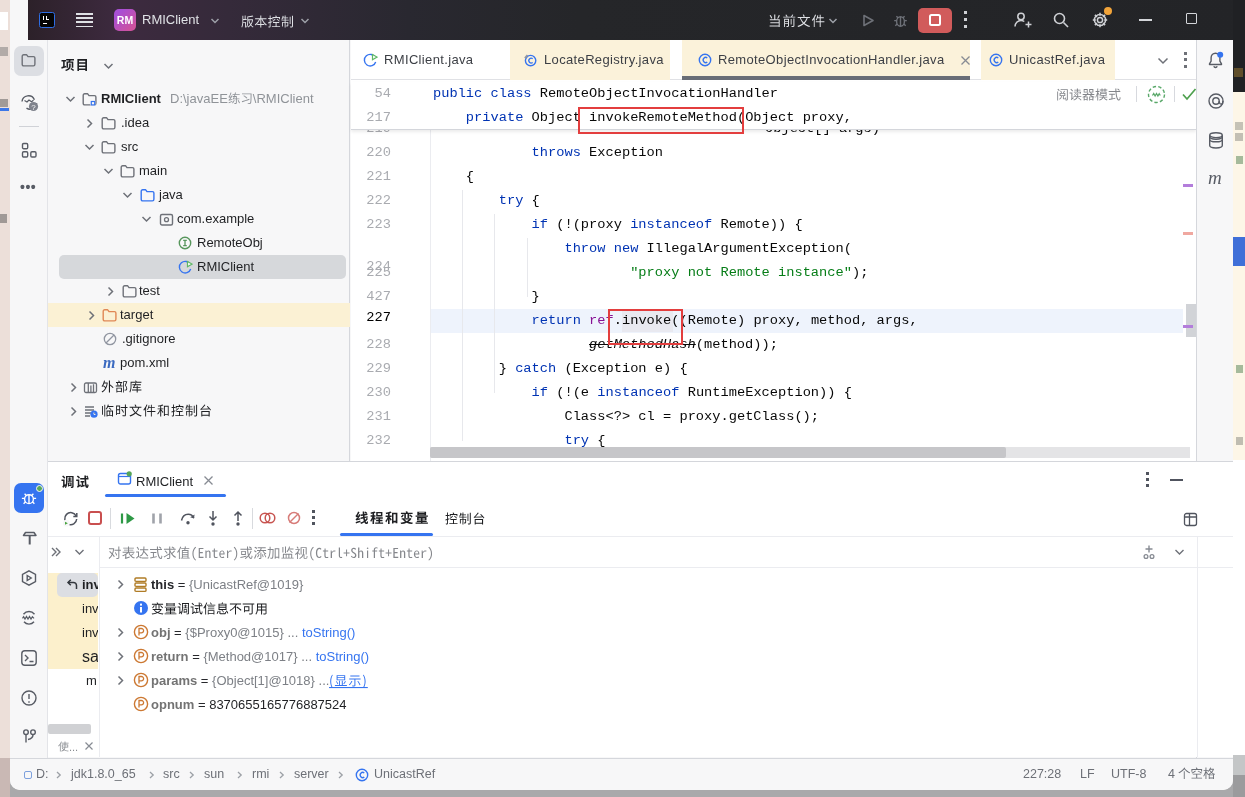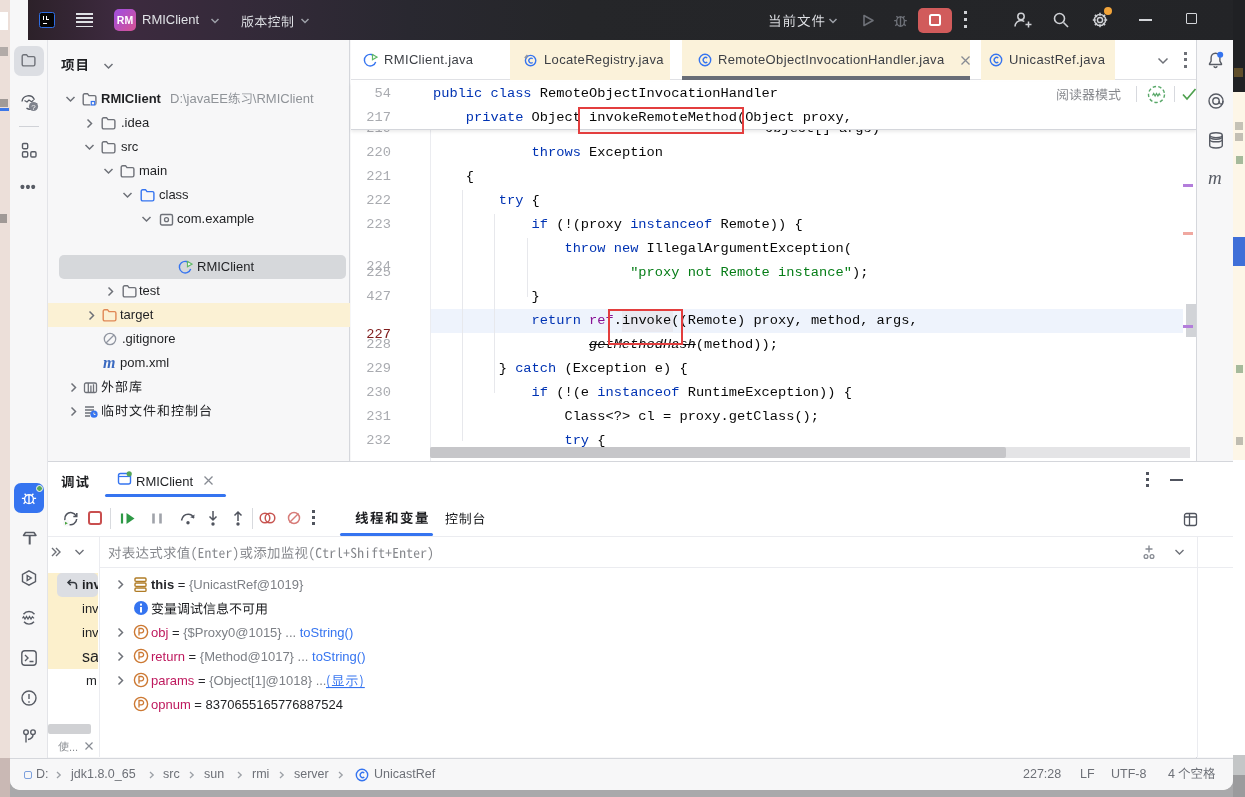--- a/index.html
+++ b/index.html
@@ -15,21 +15,21 @@
 .trow{position:absolute;left:0;width:302px;height:24px;line-height:24px;font-size:13px;color:#1f2023;white-space:nowrap}
 .tgray{color:#8f9398}
 #editor{position:absolute;left:341px;top:40px;width:845px;height:422px;background:#fff}
 .tab{position:absolute;top:0;height:40px;line-height:40px;font-size:13px;color:#3c3f45;white-space:nowrap}
 .tab span{letter-spacing:.35px}
 .code{position:absolute;left:82px;font-family:"Liberation Mono",monospace;font-size:13.7px;line-height:24px;height:24px;white-space:pre;color:#080808}
 .gut{position:absolute;font-family:"Liberation Mono",monospace;font-size:13.7px;line-height:24px;height:24px;color:#a9abb0;width:60px;left:-20px;text-align:right}
 .kw{color:#0033b3}.str{color:#067d17}.fld{color:#871094}
 #debug{position:absolute;left:38px;top:462px;width:1185px;height:295px;background:#fff}
 .dvrow{position:absolute;left:0;width:1097px;height:24px;line-height:24px;font-size:13px;color:#27282c;white-space:nowrap}
-.vgray{color:#7d8086}.vlink{color:#3574f0}.vname{color:#be185d;font-weight:400}
+.vgray{color:#7d8086}.vlink{color:#3574f0}.vname{color:#737373;font-weight:700}
 #statusbar{position:absolute;left:0;top:758px;width:1223px;height:32px;background:#f7f7f8;border-top:1px solid #d5d7dc;font-size:12.5px;color:#6d7077}
 .sb{position:absolute;top:0;height:31px;line-height:31px;white-space:nowrap}
 </style></head><body>
 <div id="stage">
 <div id="underlay"></div>
 <div id="lstrip">
  <div class="abs" style="left:0;top:12px;width:8px;height:18px;background:#fff"></div>
  <div class="abs" style="left:0;top:47px;width:8px;height:9px;background:#6d6d6d;opacity:.45"></div>
  <div class="abs" style="left:0;top:99px;width:8px;height:8px;background:#555;opacity:.5"></div>
  <div class="abs" style="left:0;top:108px;width:9px;height:3px;background:#3c77e8"></div>
@@ -287,30 +287,36 @@
           </svg>
           <span class="abs" style="left:91px">main</span>
         </div>
  <div class="trow" style="top:143px">
           <svg class="abs" style="left:74px;top:7px" width="11" height="11" viewBox="0 0 11 11">
             <use href="#chevD"></use>
           </svg>
           <svg class="abs" style="left:92px;top:5px" width="15" height="15" viewBox="0 0 15 15">
             <use href="#foldB"></use>
           </svg>
-          <span class="abs" style="left:111px">class</span>
+          <span class="abs" style="left:111px">java</span>
         </div>
  <div class="trow" style="top:167px">
           <svg class="abs" style="left:93px;top:7px" width="11" height="11" viewBox="0 0 11 11">
             <use href="#chevD"></use>
           </svg>
           <svg class="abs" style="left:111px;top:5px" width="15" height="15" viewBox="0 0 15 15">
             <use href="#pkg"></use>
           </svg>
           <span class="abs" style="left:129px">com.example</span>
+        </div>
+ <div class="trow" style="top:191px">
+          <svg class="abs" style="left:130px;top:5px" width="14" height="14" viewBox="0 0 14 14">
+            <use href="#iface"></use>
+          </svg>
+          <span class="abs" style="left:149px">RemoteObj</span>
         </div>
  <div class="trow" style="top:215px">
           <svg class="abs" style="left:130px;top:5px" width="15" height="15" viewBox="0 0 15 15">
             <use href="#clsrun"></use>
           </svg>
           <span class="abs" style="left:149px">RMIClient</span>
         </div>
  <div class="trow" style="top:239px">
           <svg class="abs" style="left:57px;top:7px" width="11" height="11" viewBox="0 0 11 11">
             <use href="#chevR"></use>
@@ -401,21 +407,21 @@
    <div class="gut" style="top:133px">223</div>
           <div class="code" style="top:133px">            <span class="kw">if</span> (!(proxy <span class="kw">instanceof</span> Remote)) {</div>
    <div class="gut" style="top:175px">224</div>
           <div class="code" style="top:157px">                <span class="kw">throw</span> <span class="kw">new</span> IllegalArgumentException(</div>
    <div class="gut" style="top:181px">225</div>
           <div class="code" style="top:181px">                        <span class="str">"proxy not Remote instance"</span>);</div>
    <div class="gut" style="top:205px">427</div>
           <div class="code" style="top:205px">            }</div>
    <div class="abs" style="left:79px;top:229px;width:753px;height:24px;background:#eef3fc"></div>
    <div class="abs" style="left:271px;top:230px;width:51px;height:22px;background:#e9e9f0"></div>
-   <div class="gut" style="top:243px;color:#7f1d1d">227</div>
+   <div class="gut" style="top:226px;color:#000000">227</div>
           <div class="code" style="top:229px">            <span class="kw">return</span> <span class="fld">ref</span>.invoke((Remote) proxy, method, args,</div>
    <div class="gut" style="top:253px">228</div>
           <div class="code" style="top:253px;left:238px"><span style="font-style:italic;text-decoration:line-through">getMethodHash</span>(method));</div>
    <div class="gut" style="top:277px">229</div>
           <div class="code" style="top:277px">        } <span class="kw">catch</span> (Exception e) {</div>
    <div class="gut" style="top:301px">230</div>
           <div class="code" style="top:301px">            <span class="kw">if</span> (!(e <span class="kw">instanceof</span> RuntimeException)) {</div>
    <div class="gut" style="top:325px">231</div>
           <div class="code" style="top:325px">                Class&lt;?&gt; cl = proxy.getClass();</div>
    <div class="gut" style="top:349px">232</div>

